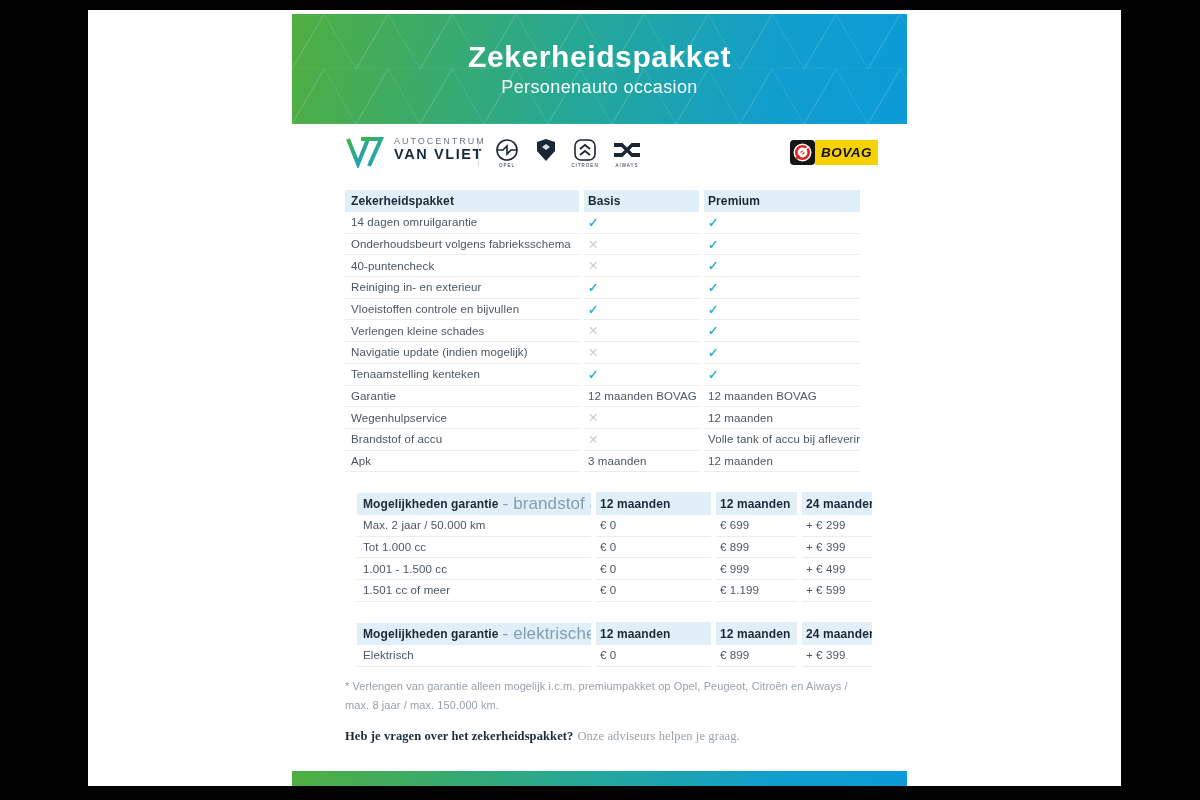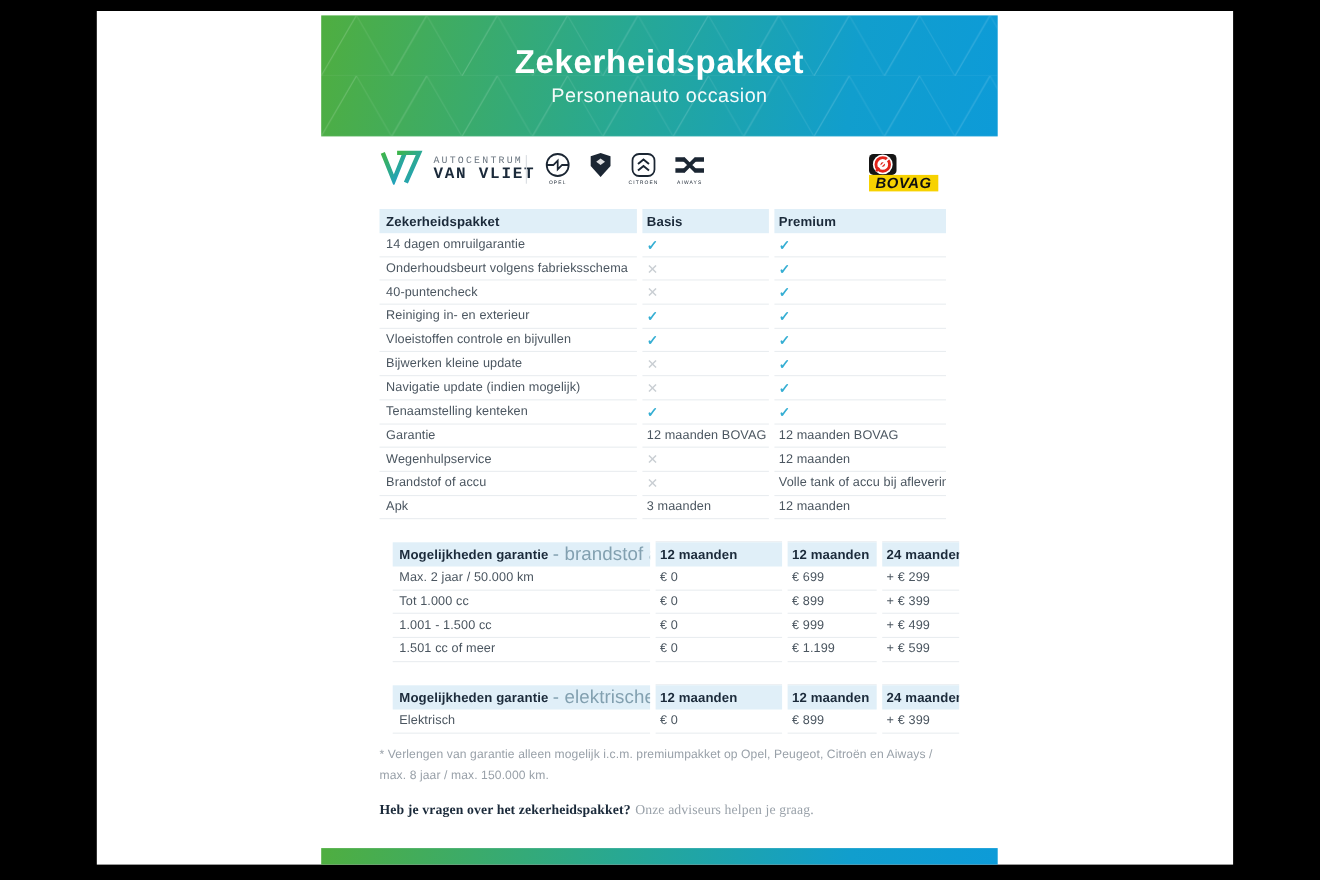--- a/index.html
+++ b/index.html
@@ -14,29 +14,29 @@
     position:absolute;left:204px;top:4px;width:615px;height:110px;
     background:linear-gradient(100deg,#4fae40 0%,#27a894 45%,#119ecd 78%,#0d9bd8 100%);
     display:flex;flex-direction:column;align-items:center;justify-content:center;
     color:#fff;overflow:hidden;
   }
   .banner svg.tri{position:absolute;left:0;top:0;pointer-events:none;}
   .banner-title{font-size:30px;font-weight:bold;letter-spacing:.6px;position:relative;}
   .banner-sub{font-size:18px;font-weight:normal;letter-spacing:.4px;margin-top:3px;opacity:.95;position:relative;}
 
   
-  .dealer{position:absolute;left:257px;top:126px;display:flex;align-items:flex-end;gap:9px;font-family:Liberation Mono, monospace;}
+  .dealer{position:absolute;left:257px;top:126px;display:flex;align-items:flex-start;gap:9px;}
   .dealer-txt{display:flex;flex-direction:column;line-height:1.15;}
   .dealer-top{font-size:9px;letter-spacing:2px;color:#6b7681;}
   .dealer-bottom{font-size:14.5px;font-weight:bold;letter-spacing:1.6px;color:#1b2a3a;}
   .logo-divider{position:absolute;left:390px;top:131px;width:1px;height:26px;background:#d9dde1;}
   .brands{position:absolute;left:406px;top:128px;display:flex;gap:13px;align-items:flex-start;}
   .brand{display:flex;flex-direction:column;align-items:center;width:26px;}
   .brand-label{font-size:4.5px;letter-spacing:1px;color:#1b2633;margin-top:1px;white-space:nowrap;}
-  .bovag{position:absolute;left:702px;top:130px;display:flex;align-items:stretch;height:25px;flex-direction:column;}
+  .bovag{position:absolute;left:702px;top:130px;display:flex;align-items:stretch;height:25px;}
   .bovag-icon{width:25px;height:25px;background:#151515;border-radius:4px;display:flex;align-items:center;justify-content:center;}
   .bovag-word{
     background:#f7d200;color:#101010;font-weight:bold;font-style:italic;
     font-size:13.5px;display:flex;align-items:center;padding:0 6px;letter-spacing:.5px;
   }
 
   
   .tbl{position:absolute;left:257px;width:515px;font-size:11.5px;color:#4b5660;letter-spacing:.1px;}
   .tbl1{top:180px;}
   .tbl2{top:462px;}
@@ -198,21 +198,21 @@
       <div class="t-row">
         <div class="cell label">Vloeistoffen controle en bijvullen</div>
         <div class="cell ">
           <span class="mk c">✓</span>
         </div>
         <div class="cell ">
           <span class="mk c">✓</span>
         </div>
       </div>
       <div class="t-row">
-        <div class="cell label">Bijwerken kleine update</div>
+        <div class="cell label">Verlengen kleine schades</div>
         <div class="cell ">
           <span class="mk x">✕</span>
         </div>
         <div class="cell ">
           <span class="mk c">✓</span>
         </div>
       </div>
       <div class="t-row">
         <div class="cell label">Navigatie update (indien mogelijk)</div>
         <div class="cell ">

